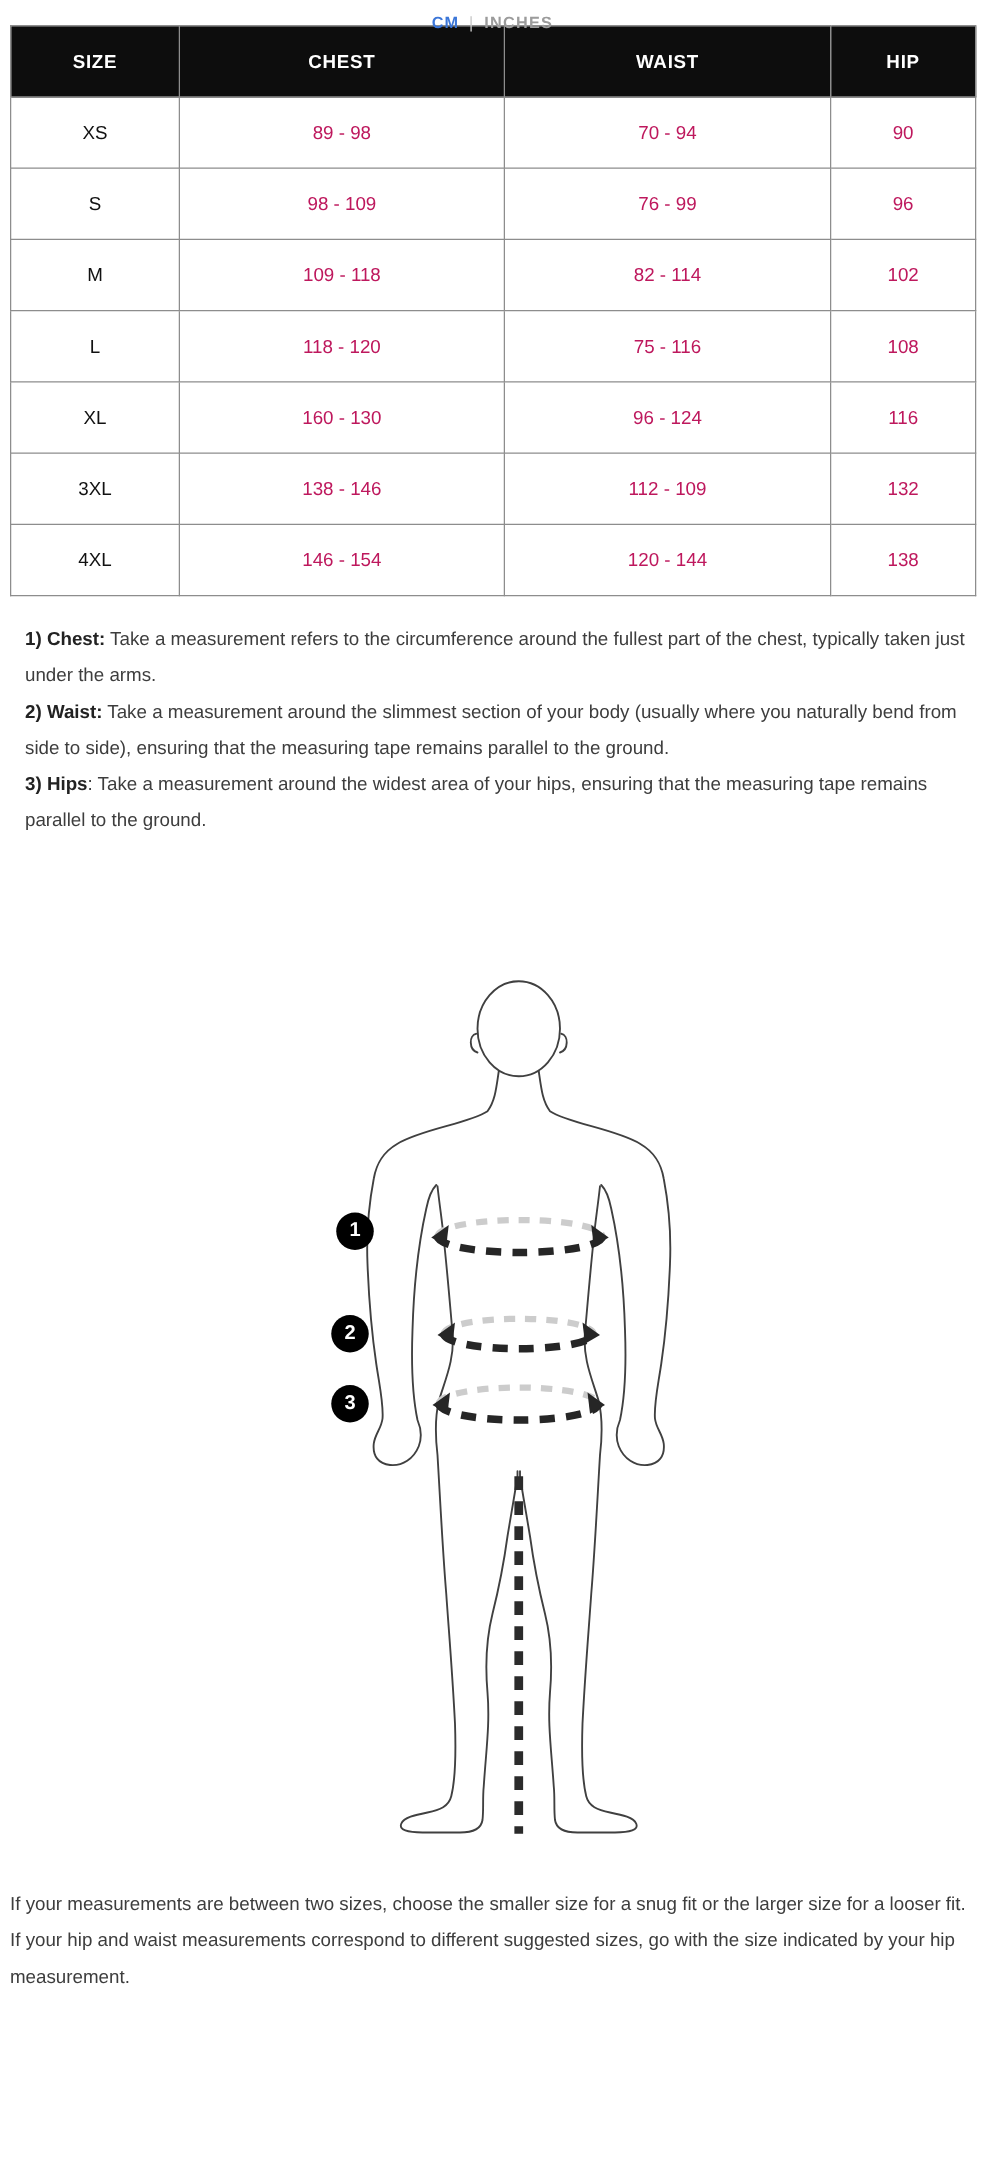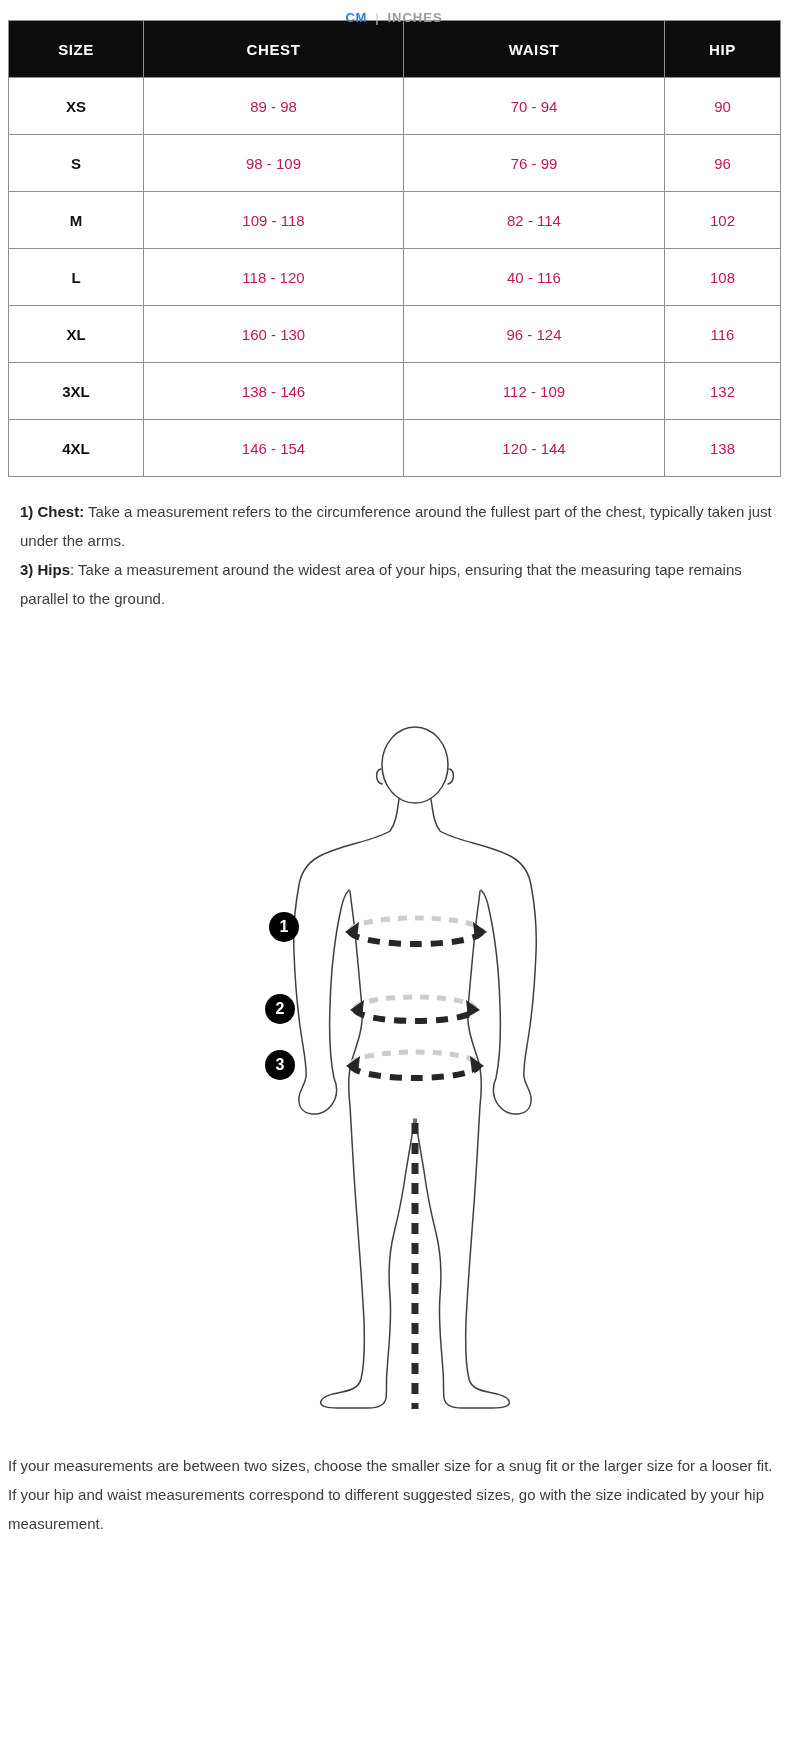--- a/index.html
+++ b/index.html
@@ -17,21 +17,21 @@
 
   table.size-table {
     width:772px; margin:0 8px; border-collapse:collapse; table-layout:fixed;
   }
   table.size-table th, table.size-table td {
     border:1px solid #8d8d8d; text-align:center; height:57px; font-size:15px;
   }
   table.size-table th {
     background:#0d0d0d; color:#ffffff; font-weight:bold; letter-spacing:0.6px;
   }
-  table.size-table td.size-cell { font-weight:bold; color:#111111; }
+  table.size-table td.size-cell { font-weight:normal; color:#111111; }
   table.size-table td.val-cell { color:#be185d; font-weight:normal; }
 
   .notes { margin:20px 8px 0 20px; font-size:15px; line-height:29px; color:#3d3d3d; }
   .notes b { color:#222222; }
 
   .diagram { position:relative; width:788px; height:760px; margin-top:48px; }
   .diagram svg { position:absolute; left:0; top:0; }
   .marker {
     position:absolute; width:30px; height:30px; border-radius:50%;
     background:#000000; color:#ffffff; font-weight:bold; font-size:16px;
@@ -80,21 +80,21 @@
     </tr>
     <tr>
       <td class="size-cell">M</td>
       <td class="val-cell">109 - 118</td>
       <td class="val-cell">82 - 114</td>
       <td class="val-cell">102</td>
     </tr>
     <tr>
       <td class="size-cell">L</td>
       <td class="val-cell">118 - 120</td>
-      <td class="val-cell">40 - 116</td>
+      <td class="val-cell">75 - 116</td>
       <td class="val-cell">108</td>
     </tr>
     <tr>
       <td class="size-cell">XL</td>
       <td class="val-cell">160 - 130</td>
       <td class="val-cell">96 - 124</td>
       <td class="val-cell">116</td>
     </tr>
     <tr>
       <td class="size-cell">3XL</td>
@@ -106,20 +106,21 @@
       <td class="size-cell">4XL</td>
       <td class="val-cell">146 - 154</td>
       <td class="val-cell">120 - 144</td>
       <td class="val-cell">138</td>
     </tr>
   </tbody>
 </table>
 
 <div class="notes">
   <div><b>1) Chest:</b><span> Take a measurement refers to the circumference around the fullest part of the chest, typically taken just under the arms.</span></div>
+  <div><b>2) Waist:</b><span> Take a measurement around the slimmest section of your body (usually where you naturally bend from side to side), ensuring that the measuring tape remains parallel to the ground.</span></div>
   <div><b>3) Hips</b><span>: Take a measurement around the widest area of your hips, ensuring that the measuring tape remains parallel to the ground.</span></div>
 </div>
 
 <div class="diagram">
   <svg width="788" height="760" viewBox="0 0 788 760">
     <g fill="none" stroke="#404040" stroke-width="1.5" stroke-linecap="round" stroke-linejoin="round">
 
       <ellipse cx="415" cy="104" rx="33" ry="38"></ellipse>
       <path d="M 381 108 c -6 1 -6 13 1 15"></path>
       <path d="M 449 108 c 6 1 6 13 -1 15"></path>

